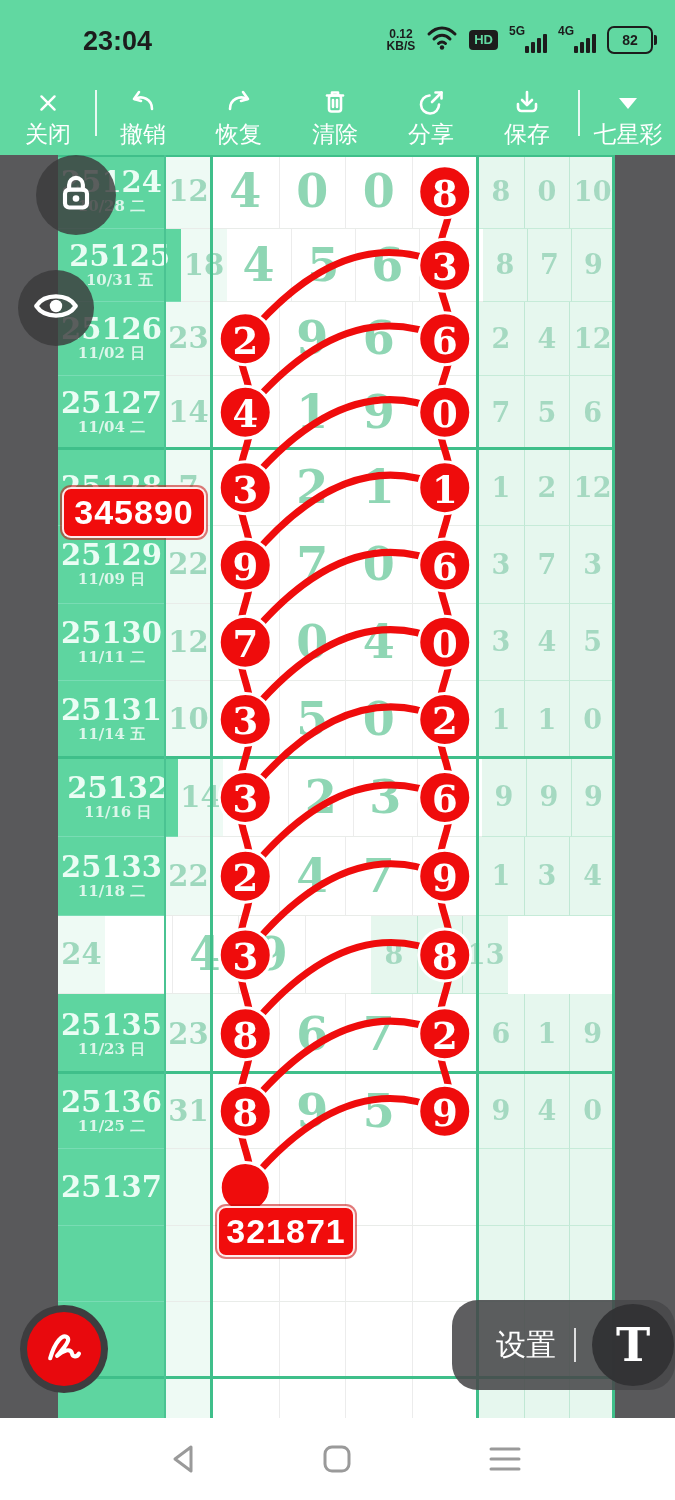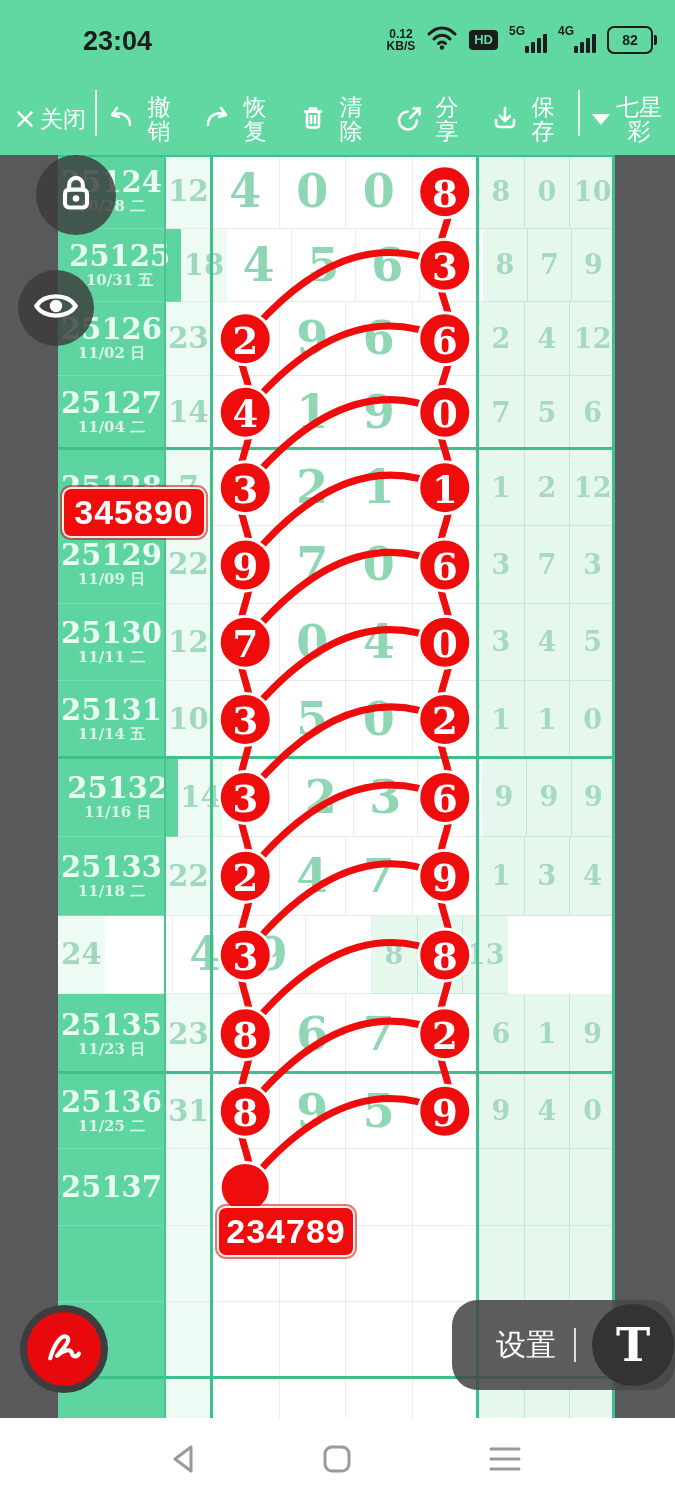--- a/index.html
+++ b/index.html
@@ -15,22 +15,22 @@
   .sig{position:relative;width:38px;height:28px;}
   .sig .g{position:absolute;left:0;top:-2px;font-size:12px;font-weight:800;}
   .sig .bars{position:absolute;right:0;bottom:1px;display:flex;align-items:flex-end;gap:2px;}
   .sig .bars i{display:block;width:4px;background:#1c1c1c;border-radius:1px;}
   .batt{display:flex;align-items:center;text-align:center;}
   .battbody{width:42px;height:24px;border:2.5px solid #1c1c1c;border-radius:7px;
     display:flex;align-items:center;justify-content:center;font-size:14px;font-weight:700;}
   .battnub{width:3px;height:10px;background:#1c1c1c;border-radius:0 2px 2px 0;margin-left:1px;}
   
   .toolbar{position:absolute;left:0;top:80px;width:675px;height:75px;background:#61d8a1;}
-  .titem{position:absolute;top:4px;width:76px;height:70px;display:flex;
-    align-items:center;justify-content:flex-start;color:#fff;cursor:pointer;text-align:center;}
+  .titem{position:absolute;top:4px;width:76px;height:70px;display:flex;flex-direction:column;
+    align-items:center;justify-content:flex-start;color:#fff;cursor:pointer;}
   .titem .ic{height:38px;display:flex;align-items:center;justify-content:center;}
   .titem .lb{font-size:23px;line-height:24px;}
   .tdiv{position:absolute;top:10px;width:2px;height:46px;background:rgba(255,255,255,.85);}
   svg.wic{stroke:#fff;stroke-width:2.6;fill:none;stroke-linecap:round;stroke-linejoin:round;}
   
   .chart{position:absolute;left:0;top:155px;width:675px;height:1263px;overflow:hidden;background:#fff;}
   .strip{position:absolute;top:0;height:1263px;background:#59595b;z-index:1;}
   .strip.l{left:0;width:58px;}
   .strip.r{left:615px;width:60px;}
   .main{position:absolute;left:58px;top:0;width:557px;height:1263px;z-index:2;}
@@ -513,21 +513,21 @@
         <circle cx="444.75" cy="878.625" r="26" fill="#ef0c0c" stroke="#fff" stroke-width="3"></circle>
         <text x="444.75" y="880.625" text-anchor="middle" dominant-baseline="central" fill="#fff" font-family="DejaVu Serif, Liberation Serif, serif" font-size="37" font-weight="bold">2</text>
         <circle cx="245.25" cy="956.125" r="26" fill="#ef0c0c" stroke="#fff" stroke-width="3"></circle>
         <text x="245.25" y="958.125" text-anchor="middle" dominant-baseline="central" fill="#fff" font-family="DejaVu Serif, Liberation Serif, serif" font-size="37" font-weight="bold">8</text>
         <circle cx="444.75" cy="956.125" r="26" fill="#ef0c0c" stroke="#fff" stroke-width="3"></circle>
         <text x="444.75" y="958.125" text-anchor="middle" dominant-baseline="central" fill="#fff" font-family="DejaVu Serif, Liberation Serif, serif" font-size="37" font-weight="bold">9</text>
         <circle cx="245.25" cy="1032.375" r="25" fill="#ef0c0c" stroke="#fff" stroke-width="3"></circle>
       </svg>
 
     <div class="badge" style="left:62px;top:332px;width:140px;height:47px">345890</div>
-    <div class="badge" style="left:217px;top:1051px;width:134px;height:47px">234789</div>
+    <div class="badge" style="left:217px;top:1051px;width:134px;height:47px">321871</div>
 
     <div class="fbtn" style="left:36px;top:0px;width:80px;height:80px">
       <span>
         <svg width="44" height="44" viewBox="0 0 32 32" fill="none" stroke="#fff" stroke-width="3" stroke-linecap="round" stroke-linejoin="round">
           <path d="M11 13.5 V10 a5 5 0 0 1 10 0 v3.5"></path>
           <rect x="8" y="13.5" width="16" height="13" rx="3"></rect>
           <circle cx="16" cy="20" r="2.4" fill="#fff" stroke="none"></circle>
         </svg>
       </span>
     </div>

